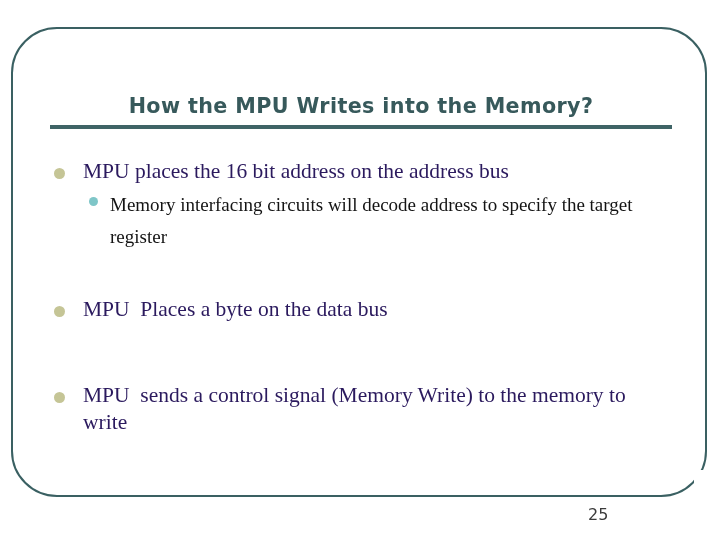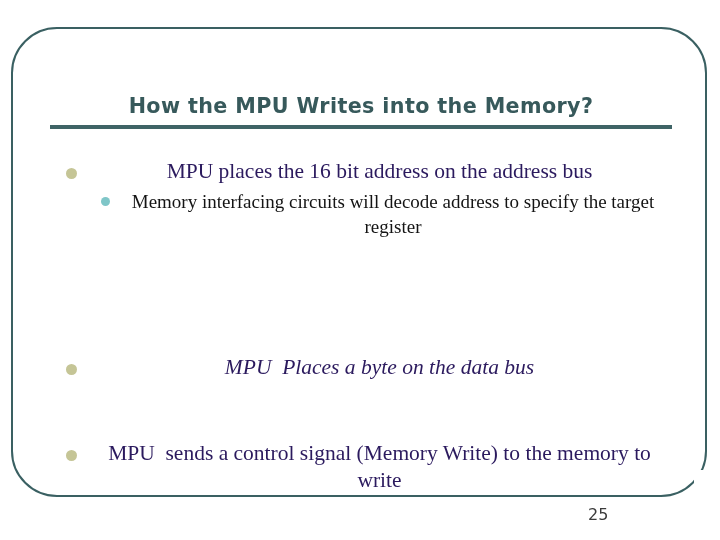--- a/index.html
+++ b/index.html
@@ -69,24 +69,23 @@
   .title-rule {
     margin-top: 7px;
     height: 4px;
     background: #3F6466;
     width: 622px;
   }
 
   
   .body {
     position: absolute;
-    left: 64px;
+    left: 52px;
     top: 158px;
     width: 600px;
-    text-align: center;
   }
 
   ul.level1 {
     list-style: none;
     margin: 0;
     padding: 0;
   }
   li.bullet1 {
     position: relative;
     padding-left: 31px;
@@ -104,34 +103,34 @@
     height: 11px;
     border-radius: 50%;
     background: #C5C596;
   }
   li.bullet1 > .text {
     display: block;
     white-space: pre-wrap;
   }
 
   
-  li.gap-b2 { margin-top: 115px; font-style: italic; }
+  li.gap-b2 { margin-top: 43px; }
   li.gap-b3 { margin-top: 59px; }
 
   ul.level2 {
     list-style: none;
     margin: 4px 0 0 0;
     padding: 0;
   }
   li.bullet2 {
     position: relative;
     padding-left: 27px;
     color: #141414;
     font-size: 19px;
-    line-height: 25px;
+    line-height: 32px;
     font-family: "Liberation Serif", "DejaVu Serif", serif;
   }
   li.bullet2 > .marker {
     position: absolute;
     left: 6px;
     top: 8px;
     width: 9px;
     height: 9px;
     border-radius: 50%;
     background: #7FC6C8;

